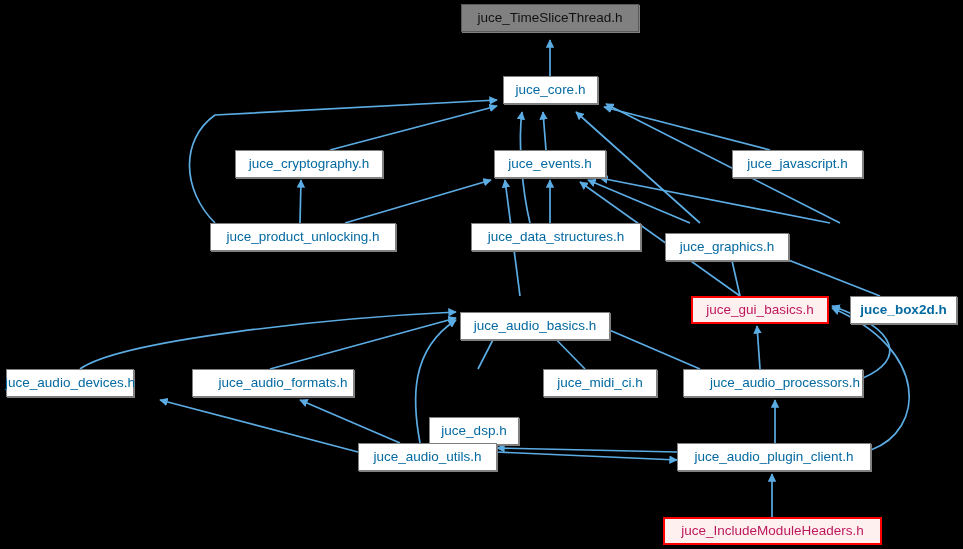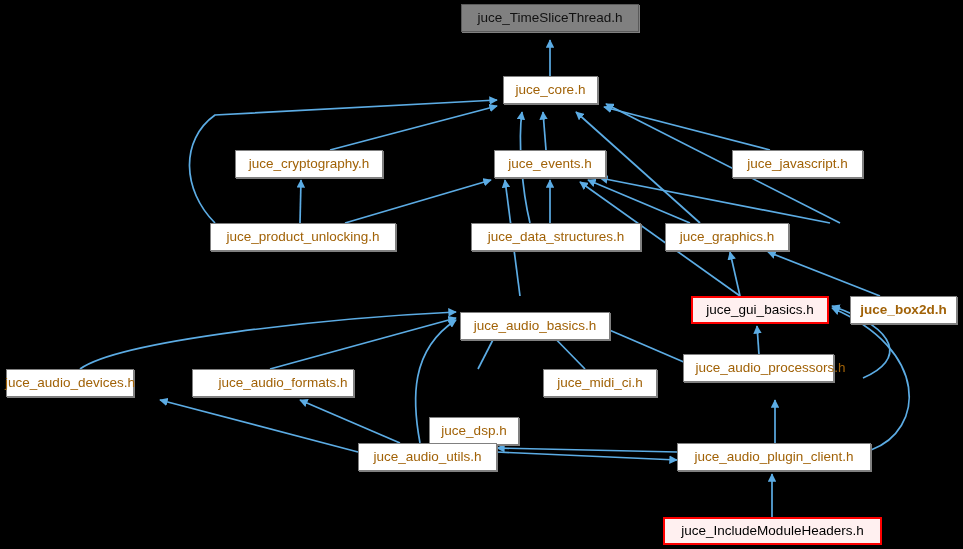--- a/index.html
+++ b/index.html
@@ -1,24 +1,24 @@
 <!DOCTYPE html>
 <html><head>
 <meta charset="utf-8">
 <style>
   html,body{margin:0;padding:0;background:#000;}
   #stage{position:relative;width:963px;height:549px;background:#000;overflow:hidden;
          font-family:"Liberation Sans","DejaVu Sans",sans-serif;}
   #edges{position:absolute;left:0;top:0;width:963px;height:549px;}
   .node{position:absolute;box-sizing:border-box;display:flex;align-items:center;
         justify-content:center;background:#ffffff;border:1px solid #808080;
-        color:#a16207;font-size:13.5px;line-height:1;white-space:nowrap;
+        color:#0369a1;font-size:13.5px;line-height:1;white-space:nowrap;
         box-shadow:1px 1px 0 0 #808080;}
   .node.root{background:#808080;border-color:#5a5a5a;color:#111;}
-  .node.hl{background:#fff0f0;border:2px solid #ff0000;box-shadow:none;color:#000000;}
+  .node.hl{background:#fff0f0;border:2px solid #ff0000;box-shadow:none;color:#be185d;}
   .node-label{pointer-events:none;}
 </style>
 </head>
 <body>
 
 <div id="stage">
   <svg id="edges" viewBox="0 0 963 549" xmlns="http://www.w3.org/2000/svg">
       <defs>
         <marker id="arrow" viewBox="0 0 10 10" refX="9" refY="5" markerWidth="5" markerHeight="5" orient="auto-start-reverse">
           <path d="M 0 0 L 10 5 L 0 10 z" fill="#5cace4"></path>
@@ -71,21 +71,21 @@
     </div>
     <div class="node" style="left: 732px; top: 150px; width: 131px; height: 28px;">
       <span class="node-label">juce_javascript.h</span>
     </div>
     <div class="node" style="left: 210px; top: 223px; width: 186px; height: 28px;">
       <span class="node-label">juce_product_unlocking.h</span>
     </div>
     <div class="node" style="left: 471px; top: 223px; width: 170px; height: 28px;">
       <span class="node-label">juce_data_structures.h</span>
     </div>
-    <div class="node" style="left: 665px; top: 223px; width: 124px; height: 28px;">
+    <div class="node" style="left: 665px; top: 233px; width: 124px; height: 28px;">
       <span class="node-label">juce_graphics.h</span>
     </div>
     <div class="node" style="left: 460px; top: 312px; width: 150px; height: 28px;">
       <span class="node-label">juce_audio_basics.h</span>
     </div>
     <div class="node hl" style="left: 691px; top: 296px; width: 138px; height: 28px;">
       <span class="node-label">juce_gui_basics.h</span>
     </div>
     <div class="node" style="left: 850px; top: 296px; width: 107px; height: 28px; font-weight: bold;">
       <span class="node-label">juce_box2d.h</span>
@@ -95,21 +95,21 @@
     </div>
     <div class="node" style="left: 192px; top: 369px; width: 162px; height: 28px; padding-left: 20px;">
       <span class="node-label">juce_audio_formats.h</span>
     </div>
     <div class="node" style="left: 429px; top: 369px; width: 90px; height: 28px; margin-top: 48px;">
       <span class="node-label">juce_dsp.h</span>
     </div>
     <div class="node" style="left: 543px; top: 369px; width: 114px; height: 28px;">
       <span class="node-label">juce_midi_ci.h</span>
     </div>
-    <div class="node" style="left: 683px; top: 354px; width: 151px; height: 28px; padding-left: 24px;">
+    <div class="node" style="left: 683px; top: 369px; width: 180px; height: 28px; padding-left: 24px;">
       <span class="node-label">juce_audio_processors.h</span>
     </div>
     <div class="node" style="left: 358px; top: 443px; width: 139px; height: 28px;">
       <span class="node-label">juce_audio_utils.h</span>
     </div>
     <div class="node" style="left: 677px; top: 443px; width: 194px; height: 28px;">
       <span class="node-label">juce_audio_plugin_client.h</span>
     </div>
     <div class="node hl" style="left: 663px; top: 517px; width: 219px; height: 28px;">
       <span class="node-label">juce_IncludeModuleHeaders.h</span>

